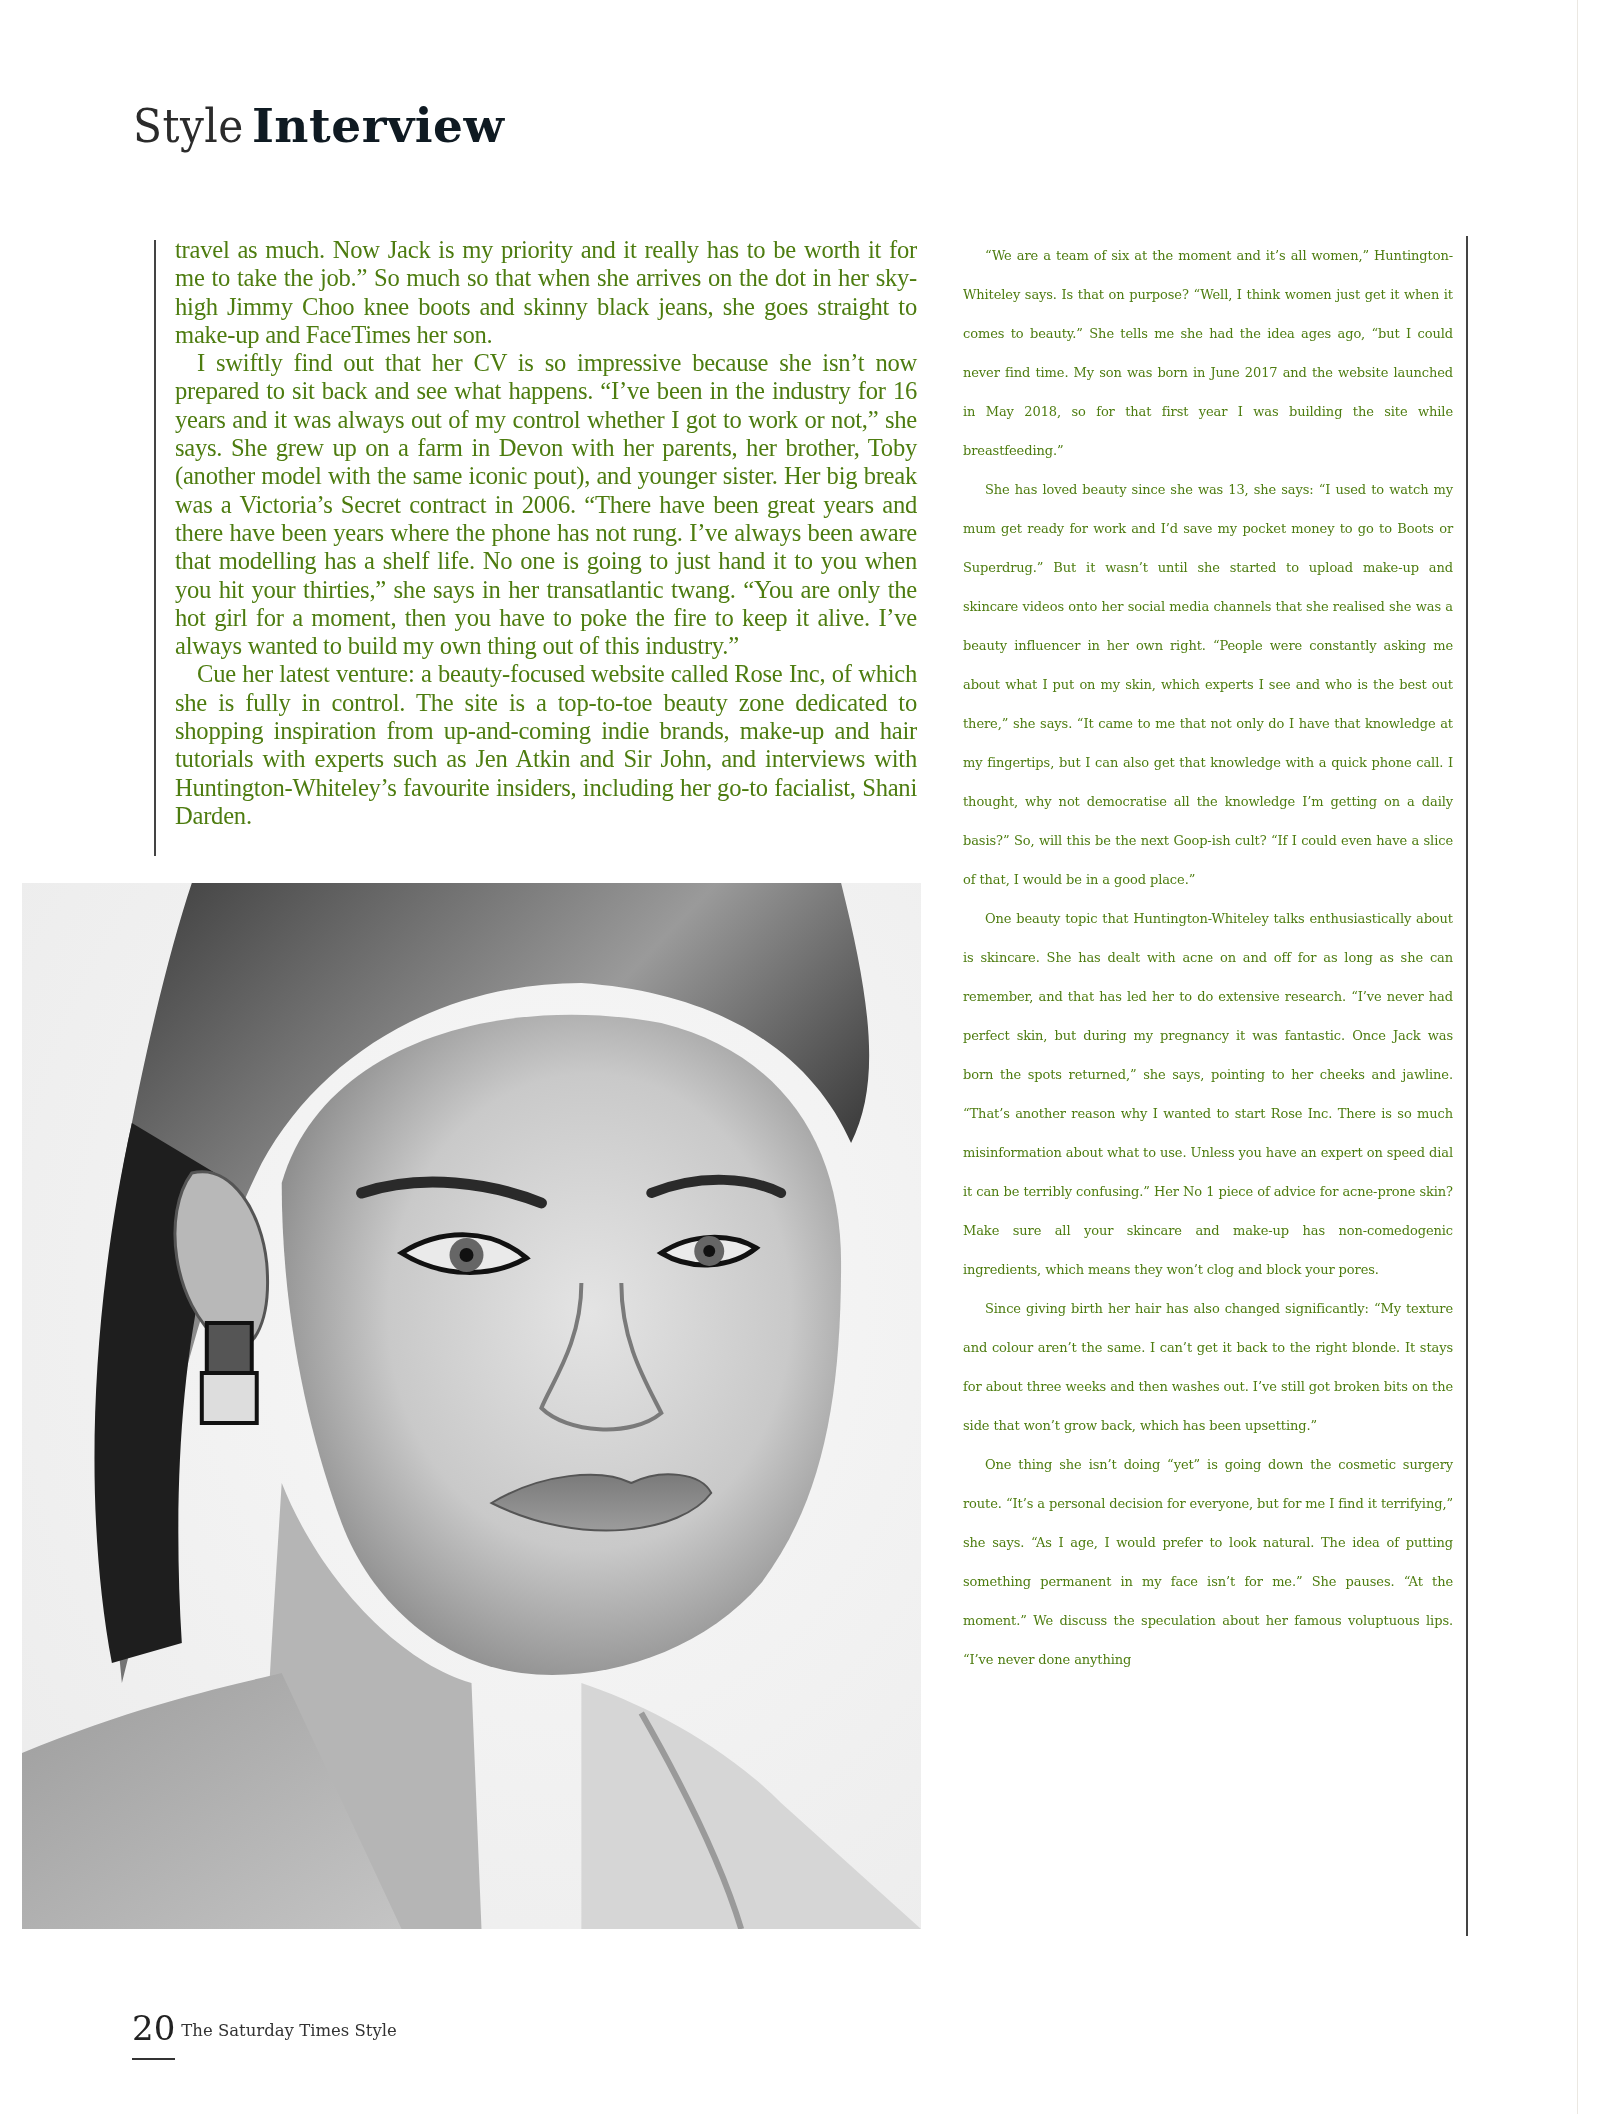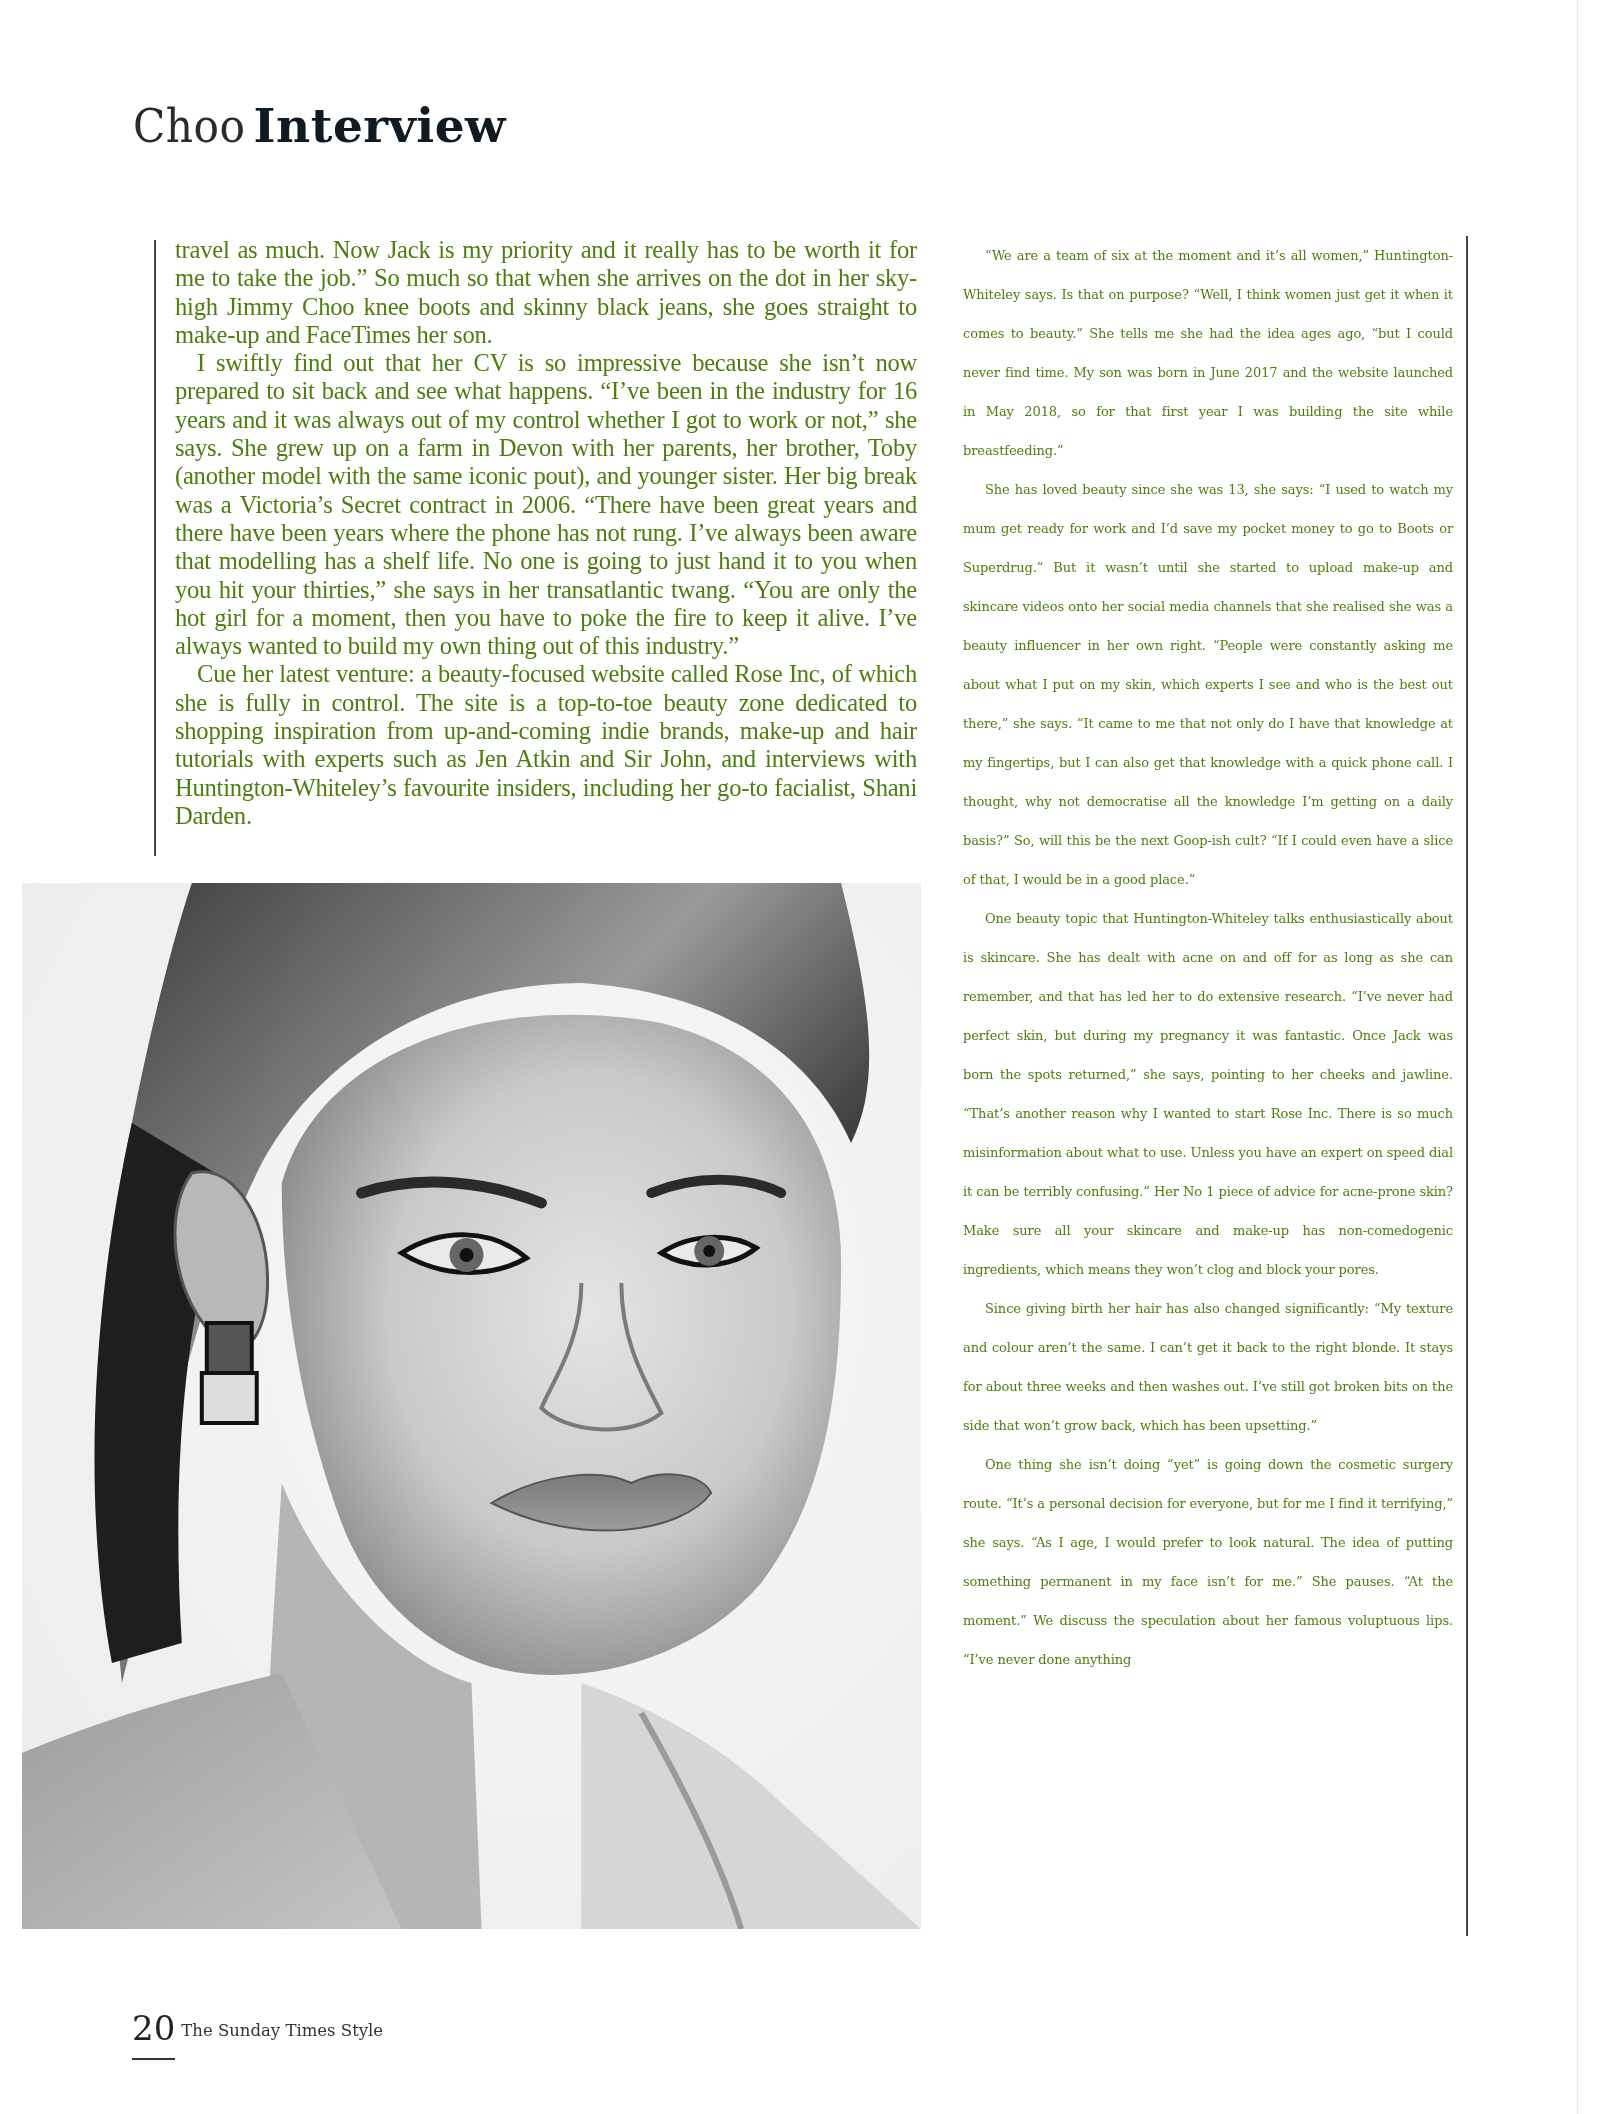--- a/index.html
+++ b/index.html
@@ -28,21 +28,21 @@
   .folio { position: absolute; left: 132px; top: 2010px; white-space: nowrap; }
   .folio .num { font-family: "DejaVu Serif", serif; font-size: 34px; color: #222; border-bottom: 2px solid #333; padding-bottom: 12px; line-height: 36px; display: inline-block; }
   .folio .pub { font-family: "DejaVu Serif", serif; font-size: 16.5px; color: #333; margin-left: 6px; vertical-align: 4px; }
 </style>
 </head>
 <body>
 
 <div class="page-edge"></div>
 
 <h1 class="section-title" style="margin:0;">
-  <span class="light">Choo</span><span class="bold">Interview</span>
+  <span class="light">Style</span><span class="bold">Interview</span>
 </h1>
 
 <div class="rule-left"></div>
 <div class="col col-left">
   <p class="first">travel as much. Now Jack is my priority and it really has to be worth it for me to take the job.” So much so that when she arrives on the dot in her sky-high Jimmy Choo knee boots and skinny black jeans, she goes straight to make-up and FaceTimes her son.</p>
   <p>I swiftly find out that her CV is so impressive because she isn’t now prepared to sit back and see what happens. “I’ve been in the industry for 16 years and it was always out of my control whether I got to work or not,” she says. She grew up on a farm in Devon with her parents, her brother, Toby (another model with the same iconic pout), and younger sister. Her big break was a Victoria’s Secret contract in 2006. “There have been great years and there have been years where the phone has not rung. I’ve always been aware that modelling has a shelf life. No one is going to just hand it to you when you hit your thirties,” she says in her transatlantic twang. “You are only the hot girl for a moment, then you have to poke the fire to keep it alive. I’ve always wanted to build my own thing out of this industry.”</p>
   <p>Cue her latest venture: a beauty-focused website called Rose Inc, of which she is fully in control. The site is a top-to-toe beauty zone dedi­cated to shopping inspiration from up-and-coming indie brands, make-up and hair tutorials with experts such as Jen Atkin and Sir John, and interviews with Huntington-Whiteley’s favourite insiders, including her go-to facialist, Shani Darden.</p>
 </div>
 
 <div class="col col-right">
@@ -110,14 +110,14 @@
 
     <path d="M260 600 C300 700 380 780 450 800 L460 1046 L240 1046 C240 900 250 760 260 600 Z" fill="#b5b5b5"></path>
 
     <path d="M0 870 C120 820 220 800 260 790 L380 1046 L0 1046 Z" fill="url(#jacket)"></path>
     <path d="M560 800 C620 820 700 860 760 920 L900 1046 L560 1046 Z" fill="#d6d6d6"></path>
     <path d="M620 830 C660 900 700 980 720 1046" stroke="#9a9a9a" stroke-width="6" fill="none"></path>
   </svg>
 </div>
 
 <div class="folio">
-  <span class="num">20</span><span class="pub">The Sunday Times Style</span>
+  <span class="num">20</span><span class="pub">The Saturday Times Style</span>
 </div>
 
 </body></html>

